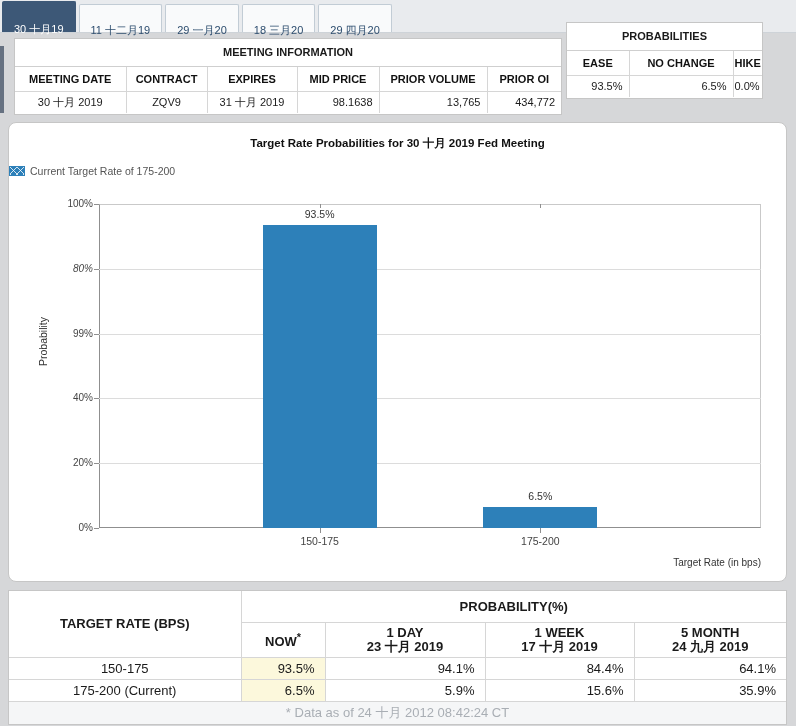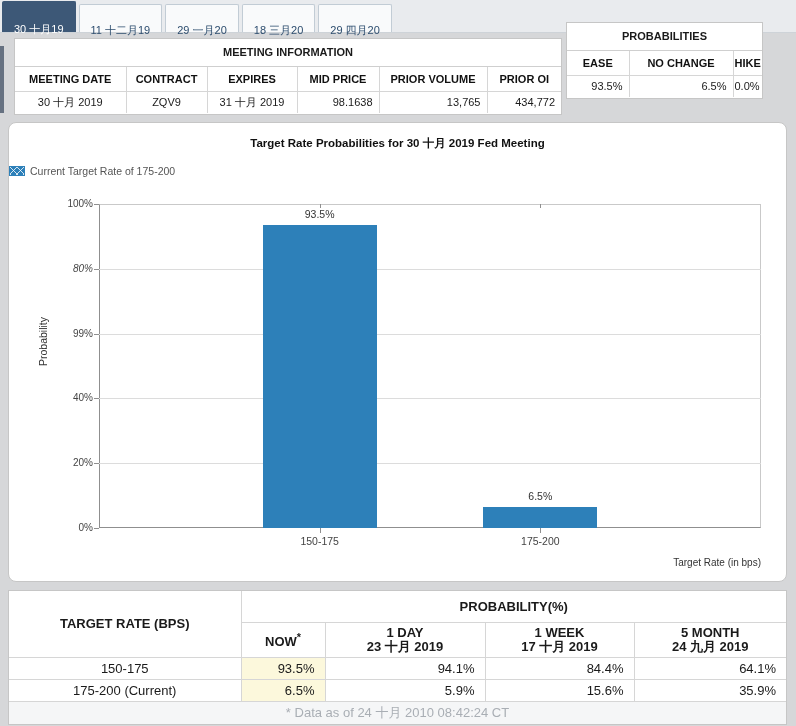--- a/index.html
+++ b/index.html
@@ -221,17 +221,17 @@
       <td class="h-num">64.1%</td>
     </tr>
     <tr>
       <td class="h-rate">175-200 (Current)</td>
       <td class="h-num now-col">6.5%</td>
       <td class="h-num">5.9%</td>
       <td class="h-num">15.6%</td>
       <td class="h-num">35.9%</td>
     </tr>
     <tr>
-      <td class="footnote" colspan="5">* Data as of 24 十月 2010 08:42:24 CT</td>
+      <td class="footnote" colspan="5">* Data as of 24 十月 2012 08:42:24 CT</td>
     </tr>
   </tbody>
     </table>
 </div>
 
 </body></html>

